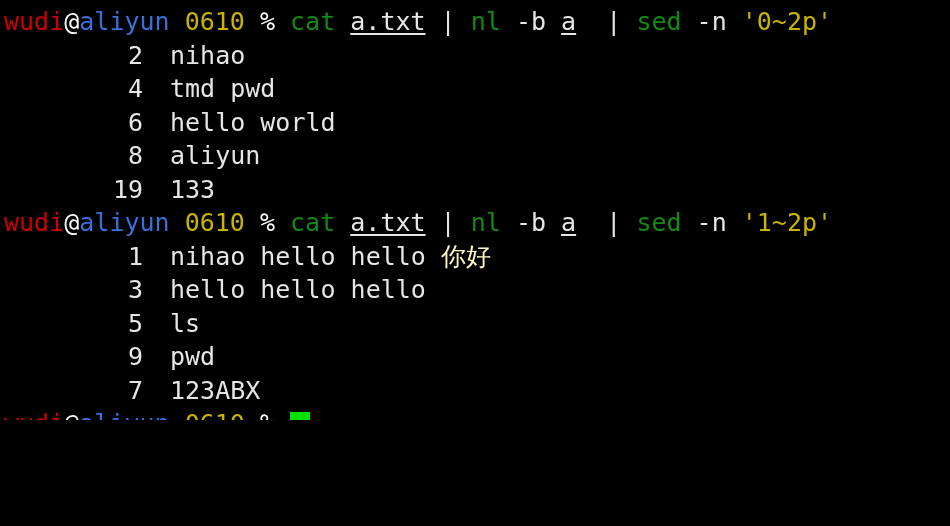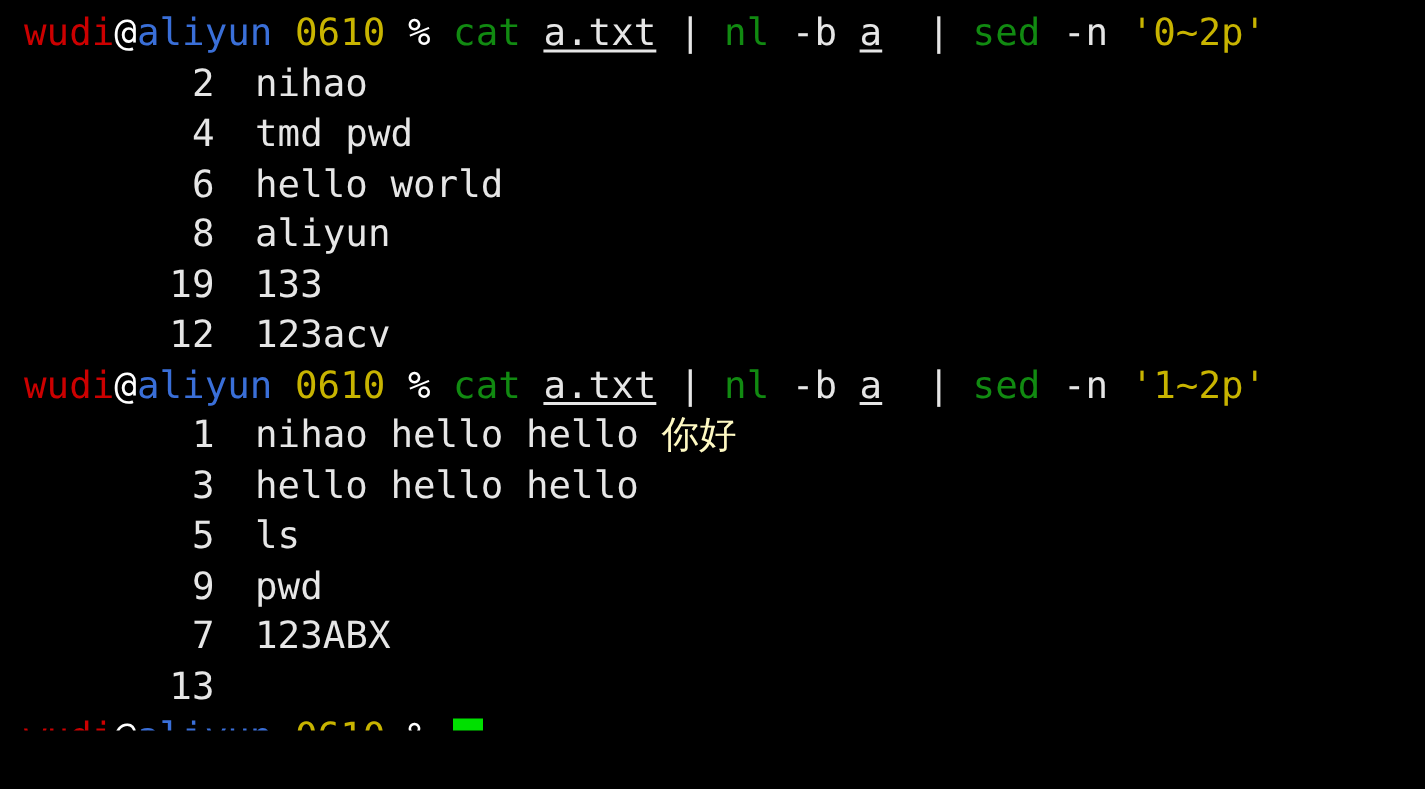--- a/index.html
+++ b/index.html
@@ -23,21 +23,21 @@
     width: 950px;
     height: 526px;
     background: #000000;
     padding: 0;
     box-sizing: border-box;
   }
   .line {
     white-space: pre;
     height: 33.5px;
     display: block;
-    padding-left: 16px;
+    padding-left: 4px;
   }
   
   .c-user    { color: #cc0000; }
   .c-at      { color: #ffffff; }
   .c-host    { color: #3a6fd8; }
   .c-dir     { color: #c8b400; }
   .c-pct     { color: #ffffff; }
   .c-cmd     { color: #118a11; }
   .c-file    { color: #e6e6e6; text-decoration: underline; text-underline-offset: 3px; }
   .c-flag    { color: #e6e6e6; }
@@ -99,29 +99,27 @@
 
   <div style="position:absolute;left:0;top:5px;width:950px;">
 
     <div class="line"><span class="c-user">wudi</span><span class="c-at">@</span><span class="c-host">aliyun</span> <span class="c-dir">0610</span> <span class="c-pct">%</span> <span class="c-cmd">cat</span> <span class="c-file">a.txt</span> <span class="c-pipe">|</span> <span class="c-cmd">nl</span> <span class="c-flag">-b</span> <span class="c-file">a</span>  <span class="c-pipe">|</span> <span class="c-cmd">sed</span> <span class="c-flag">-n</span> <span class="c-str">'0~2p'</span></div>
 
     <div class="out"><span class="num">2</span><span class="body">nihao</span></div>
     <div class="out"><span class="num">4</span><span class="body">tmd pwd</span></div>
     <div class="out"><span class="num">6</span><span class="body">hello world</span></div>
     <div class="out"><span class="num">8</span><span class="body">aliyun</span></div>
     <div class="out"><span class="num">19</span><span class="body">133</span></div>
-    <div class="out"><span class="num">12</span><span class="body">123acv</span></div>
 
     <div class="line"><span class="c-user">wudi</span><span class="c-at">@</span><span class="c-host">aliyun</span> <span class="c-dir">0610</span> <span class="c-pct">%</span> <span class="c-cmd">cat</span> <span class="c-file">a.txt</span> <span class="c-pipe">|</span> <span class="c-cmd">nl</span> <span class="c-flag">-b</span> <span class="c-file">a</span>  <span class="c-pipe">|</span> <span class="c-cmd">sed</span> <span class="c-flag">-n</span> <span class="c-str">'1~2p'</span></div>
 
     <div class="out"><span class="num">1</span><span class="body">nihao hello hello </span><span class="c-cjk">你好</span></div>
     <div class="out"><span class="num">3</span><span class="body">hello hello hello</span></div>
     <div class="out"><span class="num">5</span><span class="body">ls</span></div>
     <div class="out"><span class="num">9</span><span class="body">pwd</span></div>
     <div class="out"><span class="num">7</span><span class="body">123ABX</span></div>
-    <div class="out"><span class="num">13</span><span class="body"></span></div>
 
     <div class="clip-line">
         <span class="line" style="display:block;"><span class="c-user">wudi</span><span class="c-at">@</span><span class="c-host">aliyun</span> <span class="c-dir">0610</span> <span class="c-pct">%</span> <span class="cursor"></span></span>
       </div>
 
   </div>
 </div>
 
 </body></html>

